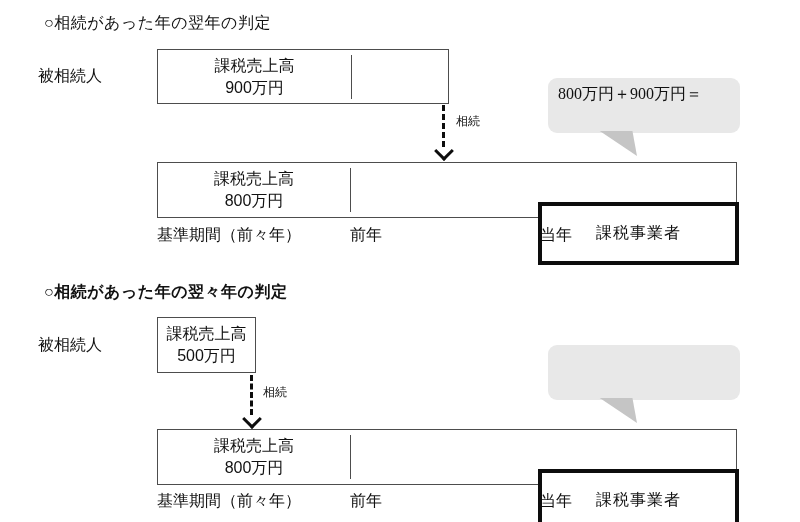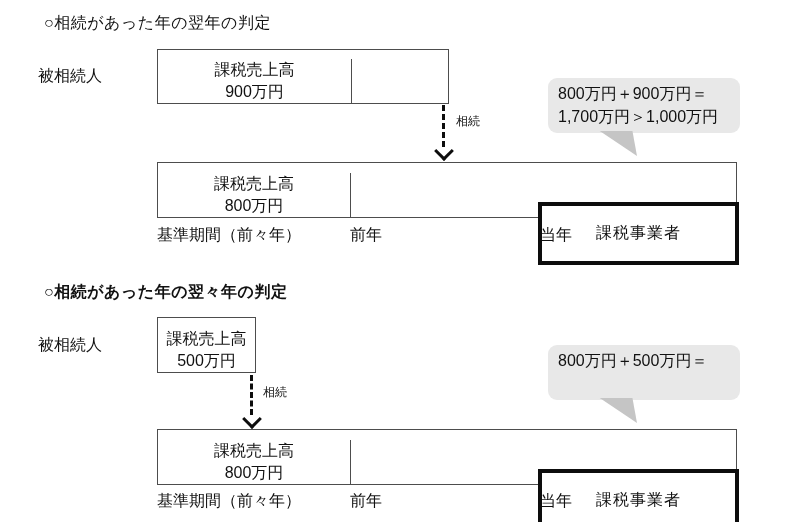--- a/index.html
+++ b/index.html
@@ -6,42 +6,42 @@
   .canvas{
     position:relative;width:800px;height:522px;background:#fff;
     font-family:"Liberation Sans","DejaVu Sans",sans-serif;
     color:var(--text,#111);overflow:hidden;
   }
   .abs{position:absolute;}
   .title{font-size:16px;font-weight:500;letter-spacing:.5px;white-space:nowrap;}
   .rowlabel{font-size:16px;width:112px;white-space:nowrap;}
   .box{
     box-sizing:border-box;border:1.5px solid var(--line,#4d4d4d);
-    background:#fff;display:flex;align-items:flex-end;
+    background:#fff;display:flex;align-items:center;
   }
   .cell{display:flex;flex-direction:column;align-items:center;justify-content:center;
     font-size:16px;line-height:22px;text-align:center;}
   .cell.divided{border-right:1.5px solid var(--line,#4d4d4d);}
   .boldcell{
     box-sizing:border-box;border:4px solid var(--bold_line,#0d0d0d);background:#fff;
     display:flex;align-items:center;justify-content:center;
     font-size:16px;letter-spacing:1px;margin-top:44px;
   }
   .dash-arrow{width:0;border-left:3px dashed var(--bold_line,#0d0d0d);}
   .arrowhead{
     width:11px;height:11px;
     border-left:3px solid var(--bold_line,#0d0d0d);
     border-bottom:3px solid var(--bold_line,#0d0d0d);
     transform:rotate(-45deg);
   }
   .arrowlabel{font-size:12px;white-space:nowrap;}
   .bubble{
     box-sizing:border-box;width:192px;height:55px;border-radius:9px;
     background:var(--bubble_bg,#e8e8e8);
-    font-size:16px;line-height:23px;padding:4px 0 0 10px;white-space:nowrap;
+    font-size:16px;line-height:23px;padding:4px 0 0 10px;white-space:nowrap;font-family:Liberation Serif, serif;
   }
   .tail{
     width:38px;height:25px;background:var(--bubble_tail,#c5c5c5);
     clip-path:polygon(2% 0,88% 0,100% 100%);
   }
   .axislabel{font-size:16px;white-space:nowrap;}
 </style>
 </head>
 <body>
 
@@ -59,21 +59,20 @@
       </div>
       <div class="cell" style="flex:1;"></div>
     </div>
 
     <div class="abs dash-arrow" style="left:442px;top:105px;height:42px;"></div>
     <div class="abs arrowhead" style="left:437px;top:144px;"></div>
     <div class="abs arrowlabel" style="left:456px;top:113px;">相続</div>
 
     <div class="abs bubble" style="left:548px;top:78px;">
       <div>800万円＋900万円＝</div>
-      <div>1,700万円＞1,000万円</div>
     </div>
     <div class="abs tail" style="left:599px;top:131px;"></div>
 
     <div class="abs box" style="left:157px;top:162px;width:580px;height:56px;">
       <div class="cell divided" style="width:192px;">
         <div>課税売上高</div>
         <div>800万円</div>
       </div>
       <div class="cell" style="flex:1;"></div>
     </div>
@@ -94,21 +93,20 @@
         <div>課税売上高</div>
         <div>500万円</div>
       </div>
     </div>
 
     <div class="abs dash-arrow" style="left:250px;top:375px;height:40px;"></div>
     <div class="abs arrowhead" style="left:245px;top:412px;"></div>
     <div class="abs arrowlabel" style="left:263px;top:384px;">相続</div>
 
     <div class="abs bubble" style="left:548px;top:345px;">
-      <div>800万円＋500万円＝</div>
     </div>
     <div class="abs tail" style="left:599px;top:398px;"></div>
 
     <div class="abs box" style="left:157px;top:429px;width:580px;height:56px;">
       <div class="cell divided" style="width:192px;">
         <div>課税売上高</div>
         <div>800万円</div>
       </div>
       <div class="cell" style="flex:1;"></div>
     </div>

